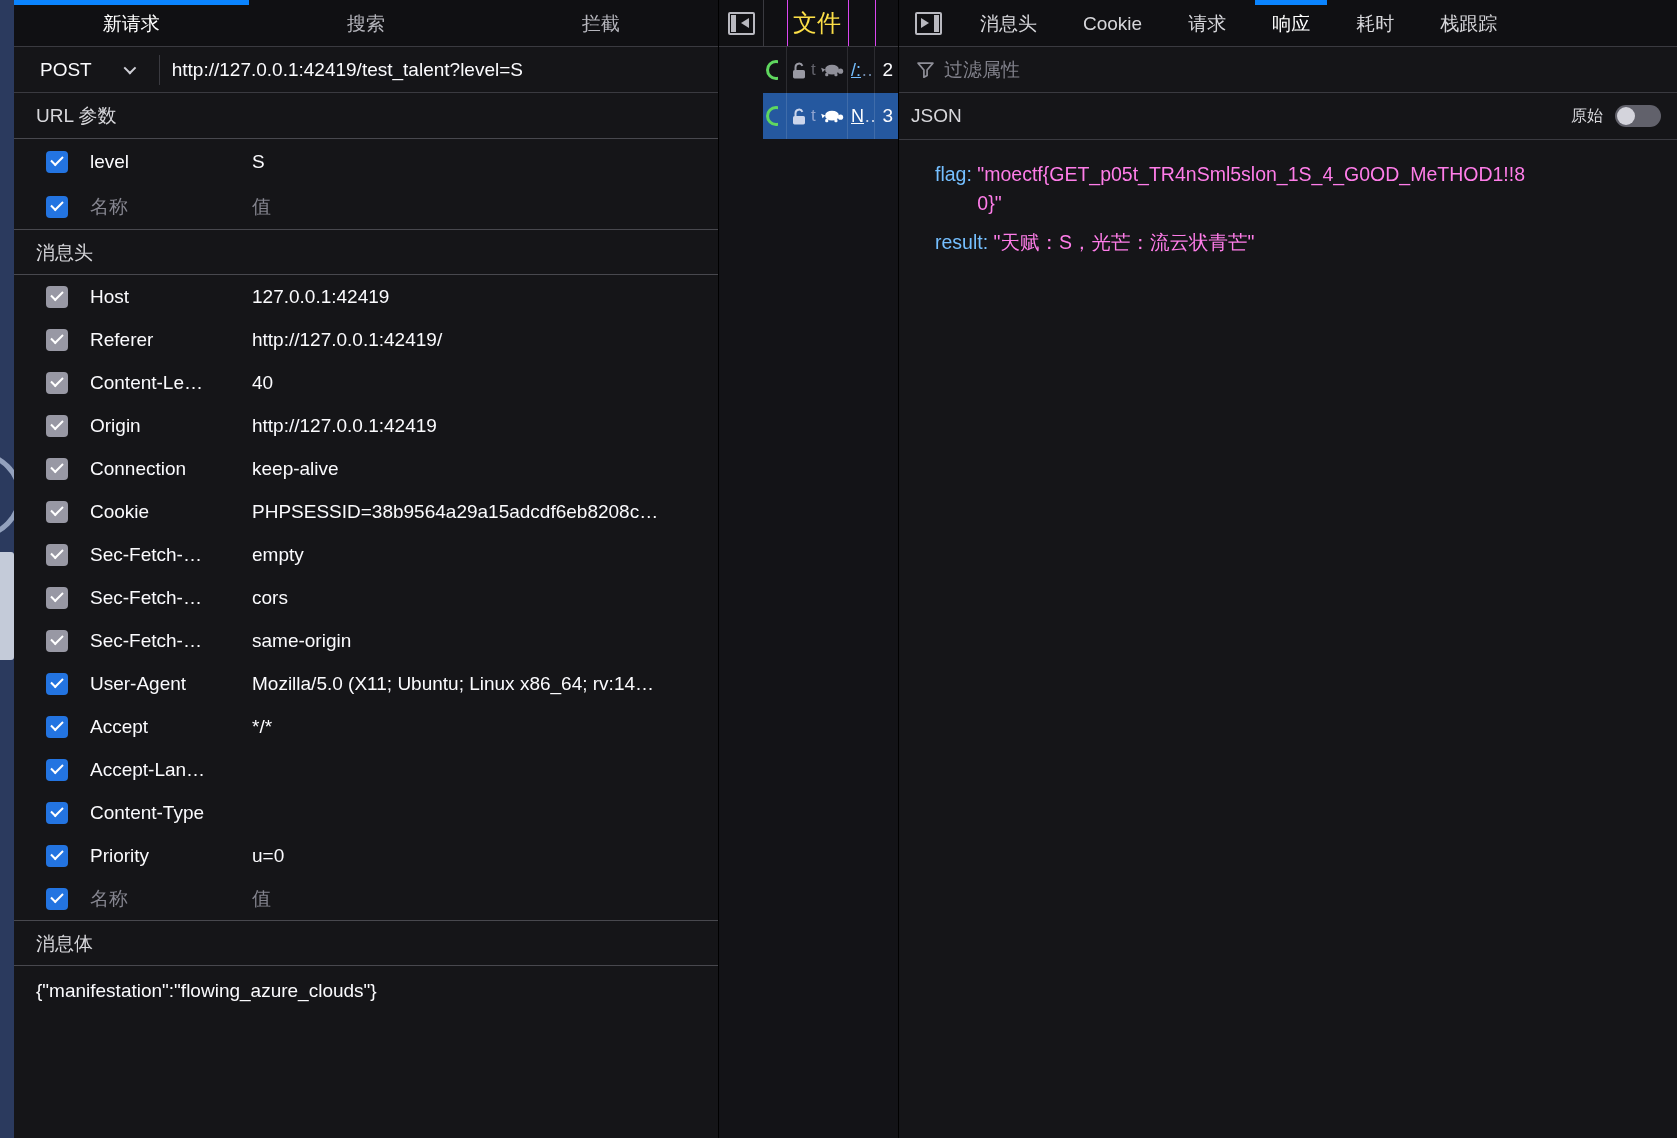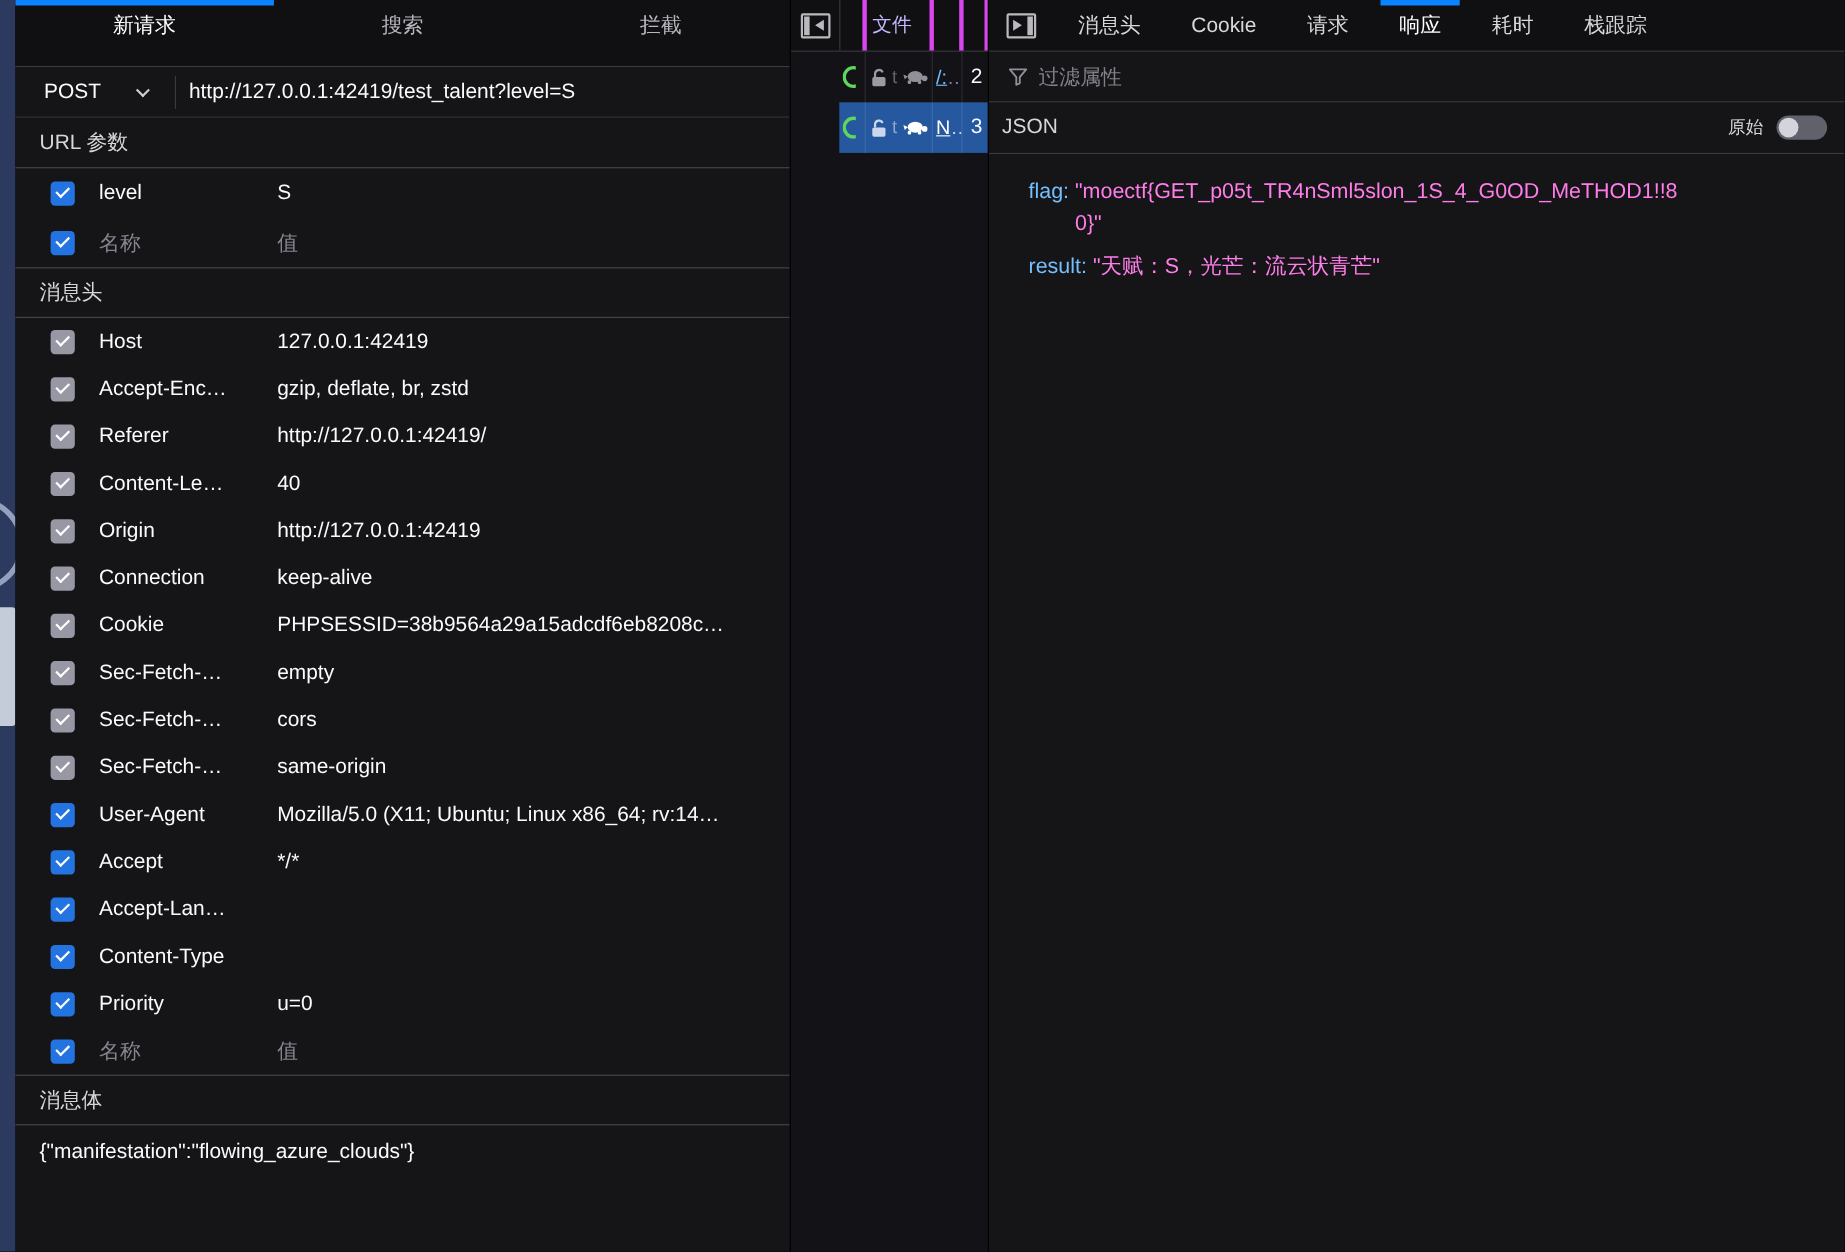--- a/index.html
+++ b/index.html
@@ -11,21 +11,21 @@
   .screen{position:relative;width:1677px;height:1138px;overflow:hidden;
     background:var(--bg);font-family:"Liberation Sans",sans-serif;color:var(--text);}
 
   
   .left-strip{position:absolute;left:0;top:0;width:14px;height:100%;background:#2b3a5e;overflow:hidden}
   .arc{position:absolute;left:-64px;top:452px;width:86px;height:86px;border:5px solid #93a1bd;border-radius:50%}
   .side-tab{position:absolute;left:0;top:552px;width:14px;height:108px;background:#c4cbd9;border-radius:0 3px 3px 0}
 
   
   .request-panel{position:absolute;left:14px;top:0;width:704px;height:100%;background:var(--bg)}
-  .tabbar{display:flex;height:61px;background:var(--bar);border-bottom:1px solid var(--border)}
+  .tabbar{display:flex;height:47px;background:var(--bar);border-bottom:1px solid var(--border)}
   .req-tab{flex:1;text-align:center;line-height:47px;font-size:19px;color:#b6b6bd;position:relative;cursor:default}
   .req-tab.active{color:#fff}
   .req-tab.active::before{content:"";position:absolute;top:0;left:0;right:0;height:5px;background:var(--accent_blue,#0a84ff)}
   .url-row{display:flex;align-items:center;height:46px;border-bottom:1px solid var(--border)}
   .method{display:flex;align-items:center;gap:32px;padding:0 26px 0 26px;font-size:19px;cursor:pointer}
   .chev{width:9px;height:9px;border-right:2px solid #cfcfd6;border-bottom:2px solid #cfcfd6;transform:rotate(45deg) translateY(-2px)}
   .vdiv{width:1px;height:30px;background:var(--border)}
   .url{padding-left:12px;font-size:19px;white-space:nowrap;overflow:hidden}
   .section-header{height:46px;line-height:46px;padding-left:22px;font-size:19px;color:#d7d7db;
     border-bottom:1px solid var(--strong-border);background:var(--bg)}
@@ -47,21 +47,21 @@
   .net-head{display:flex;height:47px;background:var(--bar);border-bottom:1px solid var(--border)}
   .collapse-btn{flex:0 0 44px;display:flex;align-items:center;justify-content:center;cursor:pointer}
   .sq-icon{width:27px;height:23px;border:2px solid #b9b9c0;border-radius:2px;position:relative}
   .sq-icon .bar-l{position:absolute;left:1px;top:1px;bottom:1px;width:5px;background:#b9b9c0}
   .sq-icon .tri-l{position:absolute;right:4px;top:4.5px;width:0;height:0;
     border-top:5px solid transparent;border-bottom:5px solid transparent;border-right:8px solid #b9b9c0}
   .sq-icon .bar-r{position:absolute;right:1px;top:1px;bottom:1px;width:5px;background:#b9b9c0}
   .sq-icon .tri-r{position:absolute;left:4px;top:4.5px;width:0;height:0;
     border-top:5px solid transparent;border-bottom:5px solid transparent;border-left:8px solid #b9b9c0}
   .net-cols{display:flex;flex:1;border-left:1px solid var(--border)}
-  .net-col{border-right:4px solid #d946ef;font-size:18px;color:#c4b5fd;line-height:45px;
+  .net-col{border-right:1px solid #d946ef;font-size:24px;color:#fde047;line-height:45px;
     padding-left:5px;white-space:nowrap;overflow:hidden}
   .net-rows{margin-left:44px;width:136px}
   .net-row{display:flex;align-items:center;height:46px;cursor:pointer}
   .net-row.selected{background:var(--selected_row,#25589f)}
   .net-cell{height:100%;display:flex;align-items:center;overflow:hidden;border-right:1px solid #2c2c31}
   .net-row.selected .net-cell{border-right-color:rgba(255,255,255,.12)}
   .c-status{flex:0 0 24px}
   .c-icons{flex:0 0 61px;gap:5px;padding-left:5px}
   .c-file{flex:0 0 27px;padding-left:3px;font-size:18px}
   .c-num{flex:1;justify-content:flex-end;padding-right:6px;font-size:19px;border-right:none}
@@ -135,25 +135,20 @@
 </div>
 
     <div class="section-header bt">消息头</div>
     <div id="header-rows">
   <div class="kv-row">
     <span class="cb gray"></span>
     <span class="k">Host</span>
     <span class="v">127.0.0.1:42419</span>
   </div>
 
-  <div class="kv-row">
-    <span class="cb gray"></span>
-    <span class="k">Accept-Enc…</span>
-    <span class="v">gzip, deflate, br, zstd</span>
-  </div>
 
   <div class="kv-row">
     <span class="cb gray"></span>
     <span class="k">Referer</span>
     <span class="v">http://127.0.0.1:42419/</span>
   </div>
 
   <div class="kv-row">
     <span class="cb gray"></span>
     <span class="k">Content-Le…</span>

